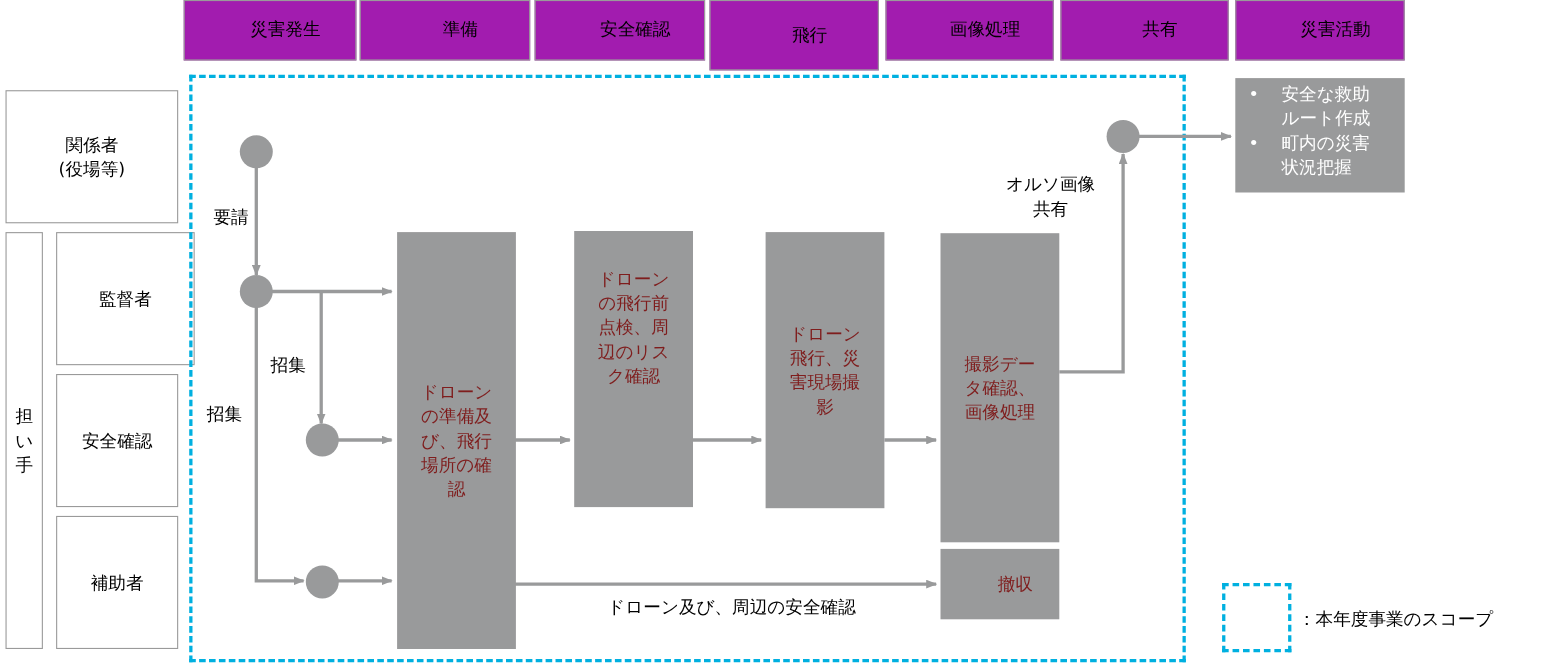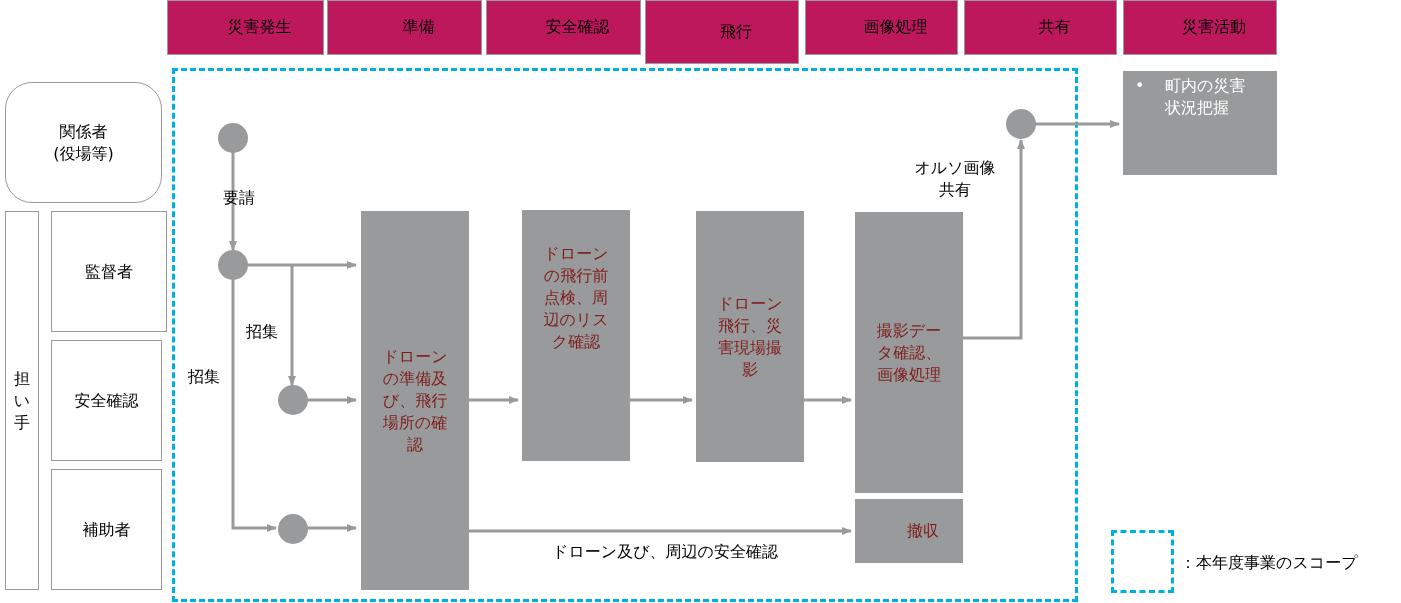--- a/index.html
+++ b/index.html
@@ -1,19 +1,19 @@
 <!DOCTYPE html>
 <html><head>
   <meta charset="utf-8">
   <style>
     html, body { margin: 0; padding: 0; background: #ffffff; }
     body { width: 1401px; height: 603px; position: relative; overflow: hidden;
            font-family: "DejaVu Sans", "Liberation Sans", sans-serif; color: #000; }
     .abs { position: absolute; box-sizing: border-box; }
-    .phase { border: 1.5px solid #9a9a9a; background: #be185d; display: flex;
+    .phase { border: 1.5px solid #9a9a9a; background: #a21caf; display: flex;
              align-items: center; justify-content: center; font-size: 16px; padding-left: 28px; }
     .role { border: 1.5px solid #9a9a9a; background: #fff; display: flex;
             align-items: center; justify-content: center; text-align: center;
             font-size: 16px; line-height: 22px; white-space: pre-line; }
     .role-vert { border: 1.5px solid #9a9a9a; background: #fff; display: flex;
                  align-items: center; justify-content: center; font-size: 16px;
                  line-height: 22px; white-space: pre-line; text-align: center; }
     .proc { background: #999a9b; color: #7f1d1d; display: flex; align-items: center;
             justify-content: center; text-align: center; font-size: 16px;
             line-height: 22px; white-space: pre-line; }
@@ -44,26 +44,26 @@
 <div class="abs phase" style="left:805px;top:0;width:153px;height:55px;">
     <span>画像処理</span>
   </div>
 <div class="abs phase" style="left:964px;top:0;width:153px;height:55px;">
     <span>共有</span>
   </div>
 <div class="abs phase" style="left:1123px;top:0;width:154px;height:55px;">
     <span>災害活動</span>
   </div>
 
-<div class="abs role" style="left:5px;top:82px;width:157px;height:121px;border-radius:27px;"><span>関係者
+<div class="abs role" style="left:5px;top:82px;width:157px;height:121px;"><span>関係者
 (役場等)</span></div>
 <div class="abs role-vert" style="left:5px;top:211px;width:34px;height:379px;"><span>担
 い
 手</span></div>
-<div class="abs role" style="left:51px;top:211px;width:116px;height:121px;"><span>監督者</span></div>
+<div class="abs role" style="left:51px;top:211px;width:126px;height:121px;"><span>監督者</span></div>
 <div class="abs role" style="left:51px;top:340px;width:111px;height:121px;"><span>安全確認</span></div>
 <div class="abs role" style="left:51px;top:469px;width:111px;height:121px;"><span>補助者</span></div>
 
 <div class="abs scope" style="left:172px;top:68px;width:906px;height:534px;"></div>
 
 <svg width="1401" height="603">
   <defs>
     <marker id="ah" markerWidth="10" markerHeight="8" refX="9" refY="4" orient="auto" markerUnits="userSpaceOnUse">
       <path d="M0,0 L10,4 L0,8 Z" fill="#999a9b"></path>
     </marker>
@@ -96,21 +96,21 @@
   </g>
   <g fill="#999a9b">
     <circle cx="233" cy="138" r="15"></circle>
     <circle cx="233" cy="265" r="15"></circle>
     <circle cx="293" cy="400" r="15"></circle>
     <circle cx="293" cy="529" r="15"></circle>
     <circle cx="1021" cy="124" r="15"></circle>
   </g>
 </svg>
 
-<div class="abs label" style="left:190px;top:187px;width:40px;margin-left:29px;">要請</div>
+<div class="abs label" style="left:190px;top:187px;width:40px;">要請</div>
 <div class="abs label" style="left:242px;top:321px;width:40px;">招集</div>
 <div class="abs label" style="left:184px;top:366px;width:40px;">招集</div>
 <div class="abs label" style="left:905px;top:157px;width:100px;">オルソ画像
 共有</div>
 <div class="abs label" style="left:500px;top:541px;width:330px;">ドローン及び、周辺の安全確認</div>
 
 <div class="abs proc" style="left:361px;top:211px;width:108px;height:379px;"><span>ドローン
 の準備及
 び、飛行
 場所の確
@@ -124,19 +124,21 @@
 飛行、災
 害現場撮
 影</span></div>
 <div class="abs proc" style="left:855px;top:212px;width:108px;height:281px;"><span>撮影デー
 タ確認、
 画像処理</span></div>
 <div class="abs proc" style="left:855px;top:499px;width:108px;height:64px;padding-left:28px;"><span>撤収</span></div>
 
 <div class="abs result" style="left:1123px;top:71px;width:154px;height:104px;">
   <ul>
+    <li>安全な救助
+ルート作成</li>
     <li>町内の災害
 状況把握</li>
   </ul>
 </div>
 
 <div class="abs scope" style="left:1111px;top:530px;width:63px;height:63px;"></div>
 <div class="abs label" style="left:1180px;top:552px;width:215px;text-align:left;">：本年度事業のスコープ</div>
 
 </body></html>

